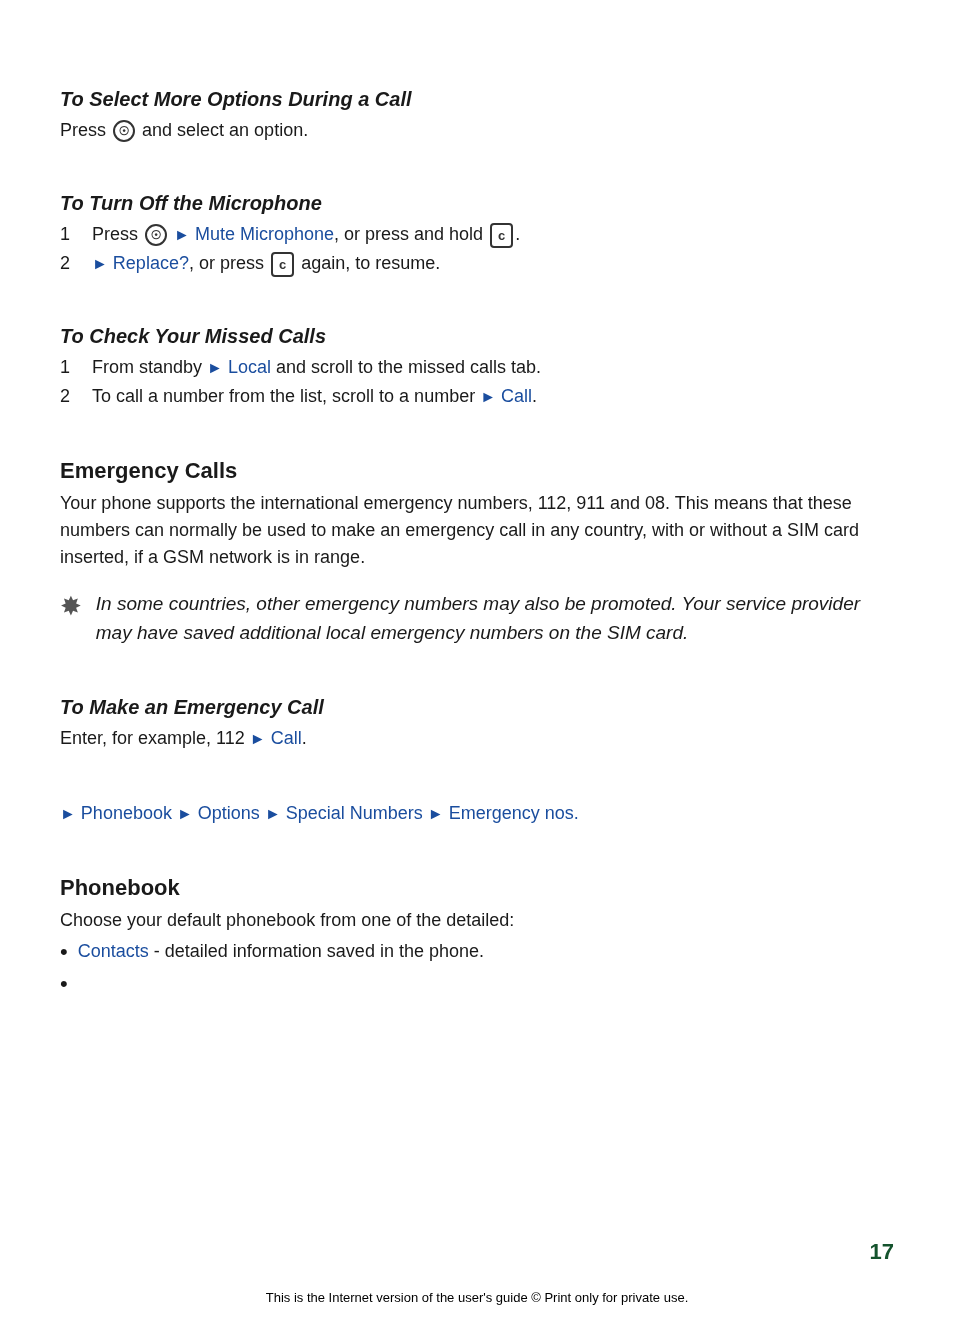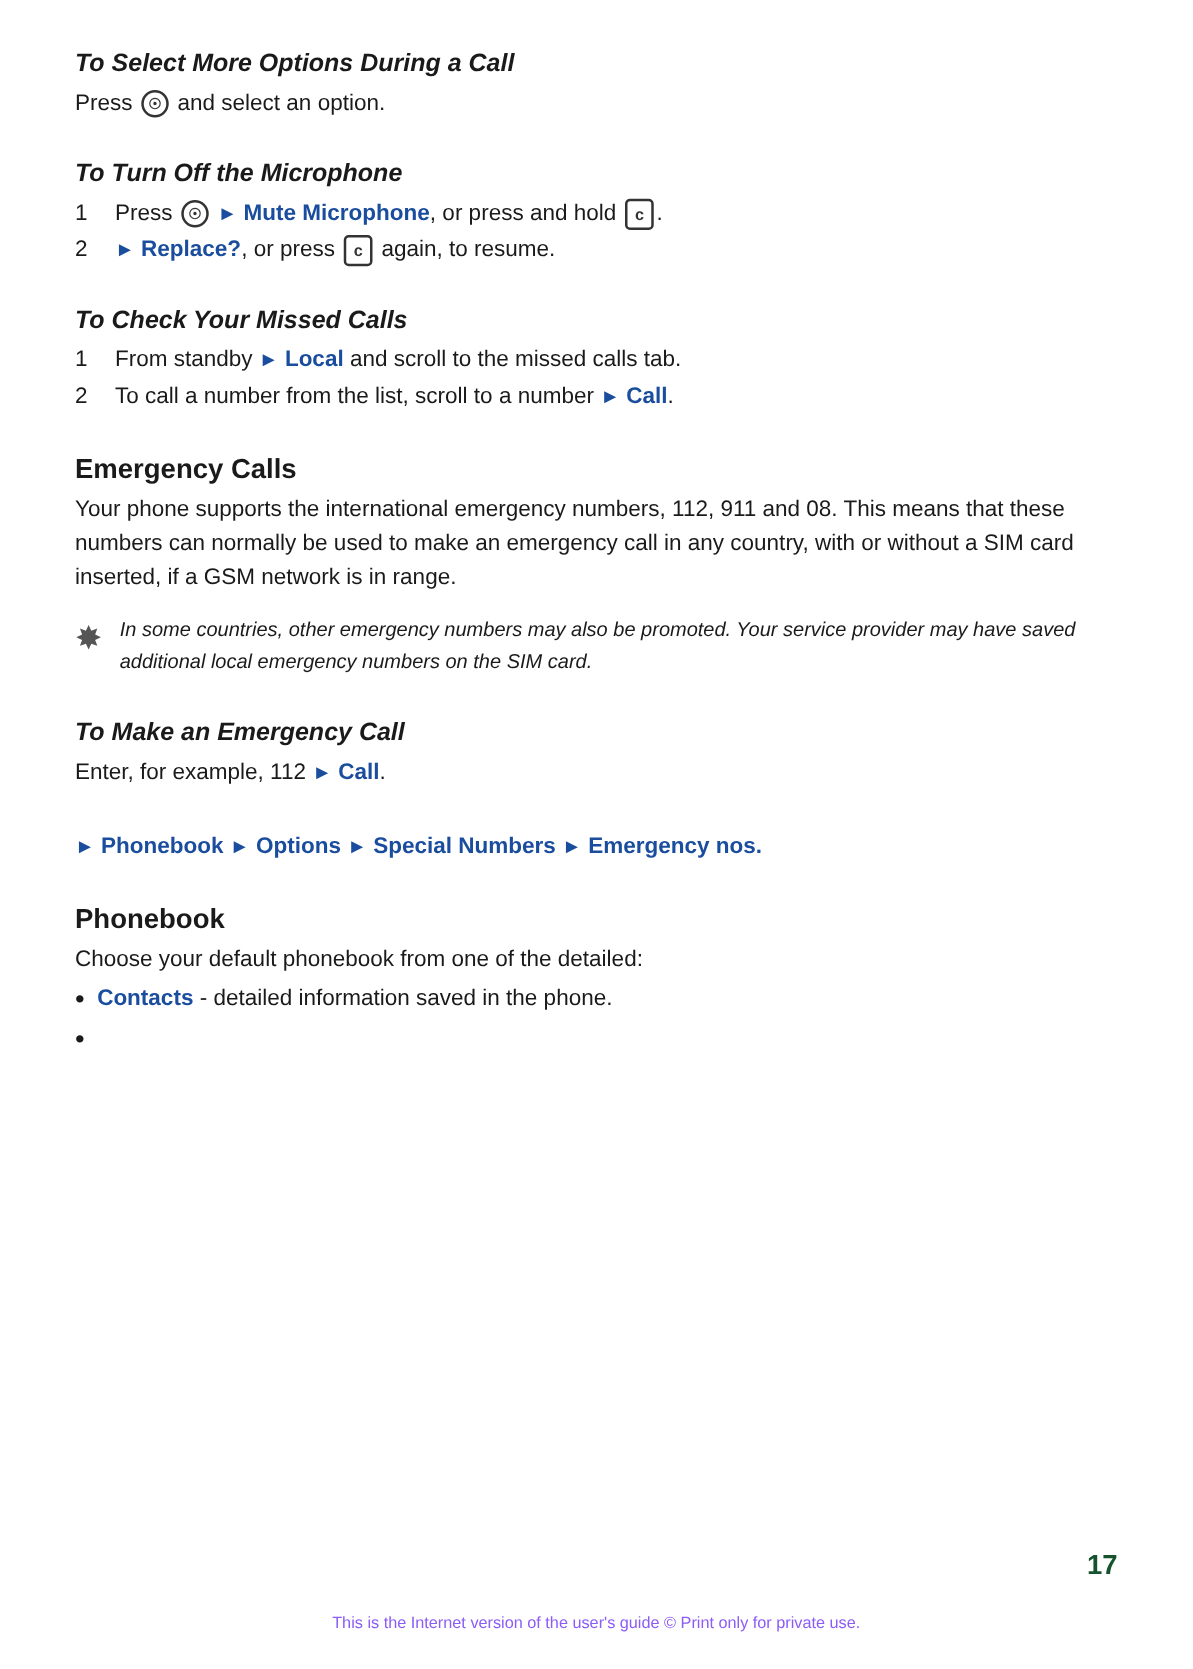--- a/index.html
+++ b/index.html
@@ -10,20 +10,21 @@
       background: #ffffff;
       font-family: Arial, Helvetica, sans-serif;
       font-size: 18px;
       color: #1a1a1a;
       padding: 40px 60px 40px 60px;
       position: relative;
     }
 
     .section {
       margin-bottom: 32px;
+      margin-top: 48px;
     }
 
     .section-title-bold-italic {
       font-style: italic;
       font-weight: bold;
       font-size: 20px;
       margin-bottom: 6px;
     }
 
     .section-title-bold {
@@ -49,21 +50,21 @@
       line-height: 1.5;
     }
 
     .num {
       min-width: 20px;
       font-size: 18px;
     }
 
     .highlight-blue {
       color: #1a4d9e;
-      font-weight: bold;
+      font-weight: normal;
     }
 
     
     .btn-icon {
       display: inline-flex;
       align-items: center;
       justify-content: center;
       width: 22px;
       height: 22px;
       border: 2px solid #333;
@@ -100,21 +101,21 @@
 
     .tip-icon {
       font-size: 26px;
       margin-top: 2px;
       flex-shrink: 0;
       color: #555;
     }
 
     .tip-text {
       font-style: italic;
-      font-size: 16px;
+      font-size: 19px;
       line-height: 1.55;
       color: #1a1a1a;
     }
 
     .bullet-list {
       list-style: none;
       padding: 0;
       margin-top: 4px;
     }
 
@@ -140,21 +141,21 @@
       color: #14532d;
     }
 
     .footer-text {
       position: absolute;
       bottom: 30px;
       left: 0;
       right: 0;
       text-align: center;
       font-size: 13px;
-      color: #8b5cf6;
+      color: #000000;
     }
 
     .arrow-sym {
       color: #1a4d9e;
       font-weight: bold;
       font-size: 16px;
     }
   </style>
 </head>
 <body>

